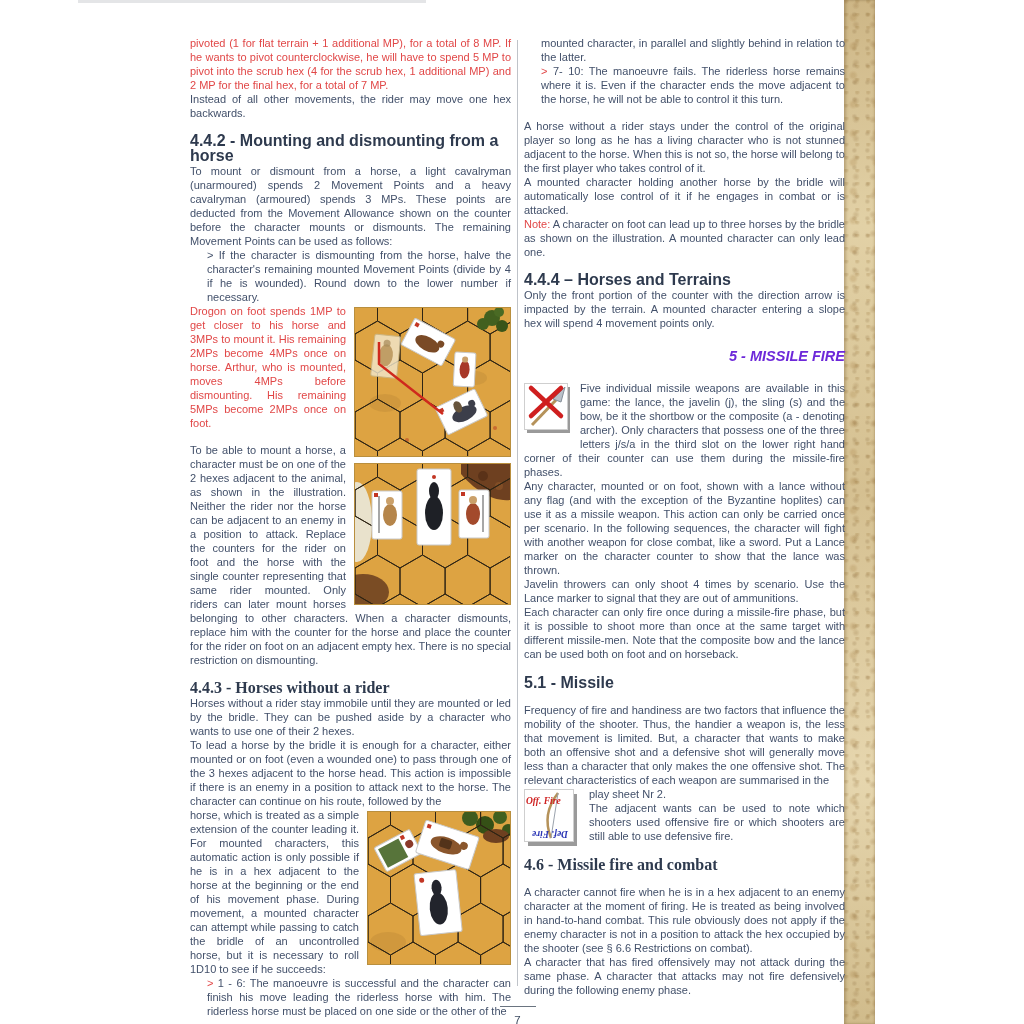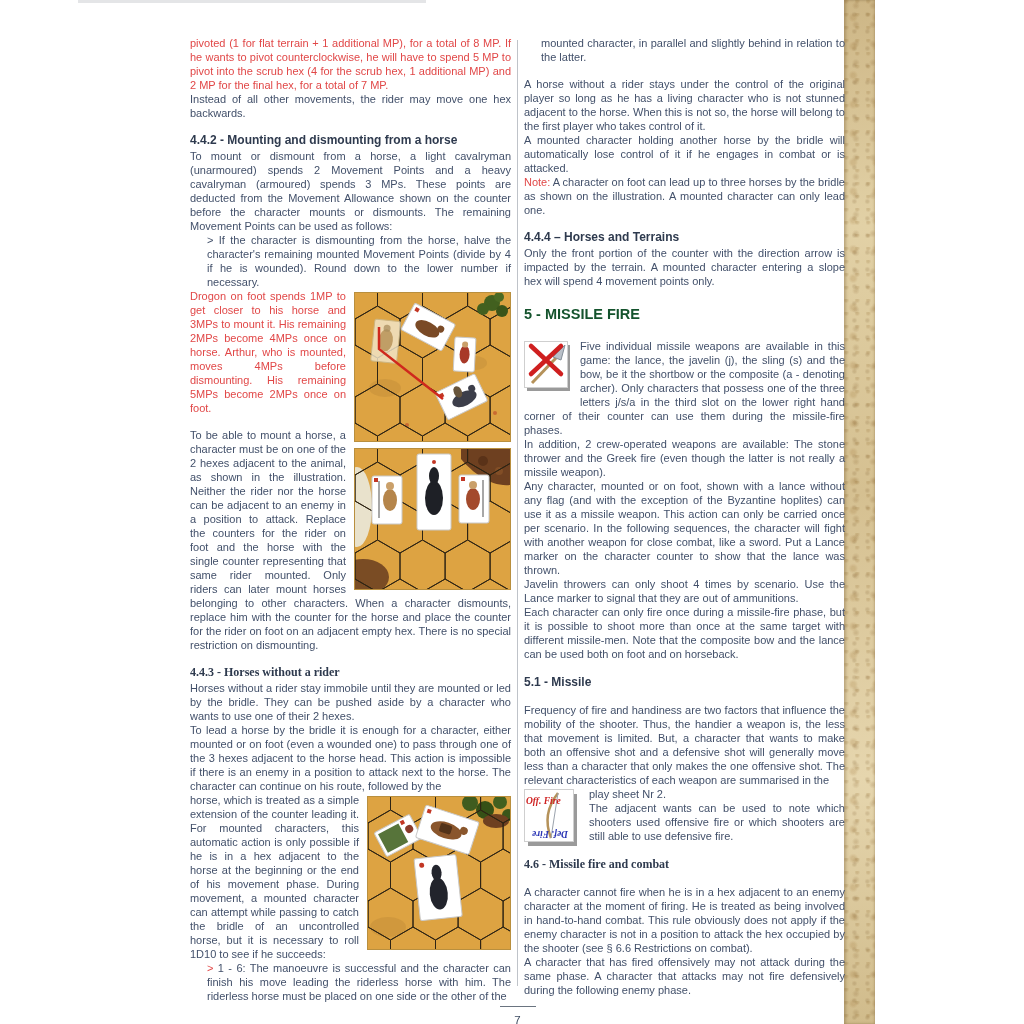--- a/index.html
+++ b/index.html
@@ -11,27 +11,27 @@
   }
   .scan-smudge{position:absolute;left:78px;top:0;width:348px;height:3px;background:#e4e5e7;}
   .col{position:absolute;top:36px;width:321px;font-size:11px;line-height:14px;text-align:justify;}
   .col-left{left:190px;}
   .col-right{left:524px;}
   .divider{position:absolute;left:517px;top:40px;width:1px;height:946px;background:#bfc3c9;}
   p{margin:0;}
   .gap{margin-top:13px;}
   .red{color:#e14747;}
   h3{
-    font-size:12px;line-height:15px;margin:13px 0 1px 0;
+    font-size:16px;line-height:15px;margin:13px 0 1px 0;
     color:#2e3a4e;font-weight:bold;text-align:left;
   }
   h3.sub5{margin:14px 0 13px 0;}
   h2.section5{
     font-size:14.5px;line-height:17px;margin:18px 0 16px 0;
-    color:#14532d;font-weight:bold;text-align:left;
+    color:#6d28d9;font-weight:bold;font-style:italic;text-align:right;
   }
   .bullet{margin-left:17px;}
   .cont{margin-left:17px;}
   .float-r{float:right;margin:3px 0 5px 8px;}
   .float-l{float:left;margin:2px 9px 3px 0;}
   .clear{clear:both;font-family:Liberation Serif, serif;}
   svg.hexmap{display:block;border:1px solid #b98f3e;}
   .hexmap + .hexmap{margin-top:6px;}
   .parchment{
     position:absolute;left:844px;top:0;width:31px;height:1024px;
@@ -348,20 +348,21 @@
       </g>
     </svg>
   </div>
 
   <p>horse, which is treated as a simple extension of the counter leading it. For mounted characters, this automatic action is only possible if he is in a hex adjacent to the horse at the beginning or the end of his movement phase. During movement, a mounted character can attempt while passing to catch the bridle of an uncontrolled horse, but it is necessary to roll 1D10 to see if he succeeds:</p>
   <p class="bullet"><span class="red">&gt;</span> <span>1 - 6: The manoeuvre is successful and the character can finish his move leading the riderless horse with him. The riderless horse must be placed on one side or the other of the</span></p>
 </div>
 
 <div class="col col-right">
   <p class="cont">mounted character, in parallel and slightly behind in relation to the latter.</p>
+  <p class="bullet"><span class="red">&gt;</span> <span>7- 10: The manoeuvre fails. The riderless horse remains where it is. Even if the character ends the move adjacent to the horse, he will not be able to control it this turn.</span></p>
 
   <p class="gap">A horse without a rider stays under the control of the original player so long as he has a living character who is not stunned adjacent to the horse. When this is not so, the horse will belong to the first player who takes control of it.</p>
   <p>A mounted character holding another horse by the bridle will automatically lose control of it if he engages in combat or is attacked.</p>
   <p><span class="red">Note:</span><span> A character on foot can lead up to three horses by the bridle as shown on the illustration. A mounted character can only lead one.</span></p>
 
   <h3>4.4.4 – Horses and Terrains</h3>
   <p>Only the front portion of the counter with the direction arrow is impacted by the terrain. A mounted character entering a slope hex will spend 4 movement points only.</p>
 
   <h2 class="section5">5 - MISSILE FIRE</h2>
 
@@ -369,21 +370,20 @@
     
     <svg width="47" height="51" viewBox="0 0 47 51">
       <rect x="3" y="4" width="43" height="46" fill="#9a9a9a"></rect>
       <rect x="0.5" y="0.5" width="43" height="46" fill="#ffffff" stroke="#cfcfcf"></rect>
       <line x1="8" y1="42" x2="32" y2="17" stroke="#b5925a" stroke-width="3"></line>
       <polygon points="29,16 41,4 37,19" fill="#b9c0c8" stroke="#848e98" stroke-width="1"></polygon>
       <path d="M7,5 L37,33 M37,5 L7,33" stroke="#cf1f1f" stroke-width="4.5" fill="none" stroke-linecap="round"></path>
     </svg>
   </div>
   <p>Five individual missile weapons are available in this game: the lance, the javelin (j), the sling (s) and the bow, be it the shortbow or the composite (a - denoting archer). Only characters that possess one of the three letters j/s/a in the third slot on the lower right hand corner of their counter can use them during the missile-fire phases.</p>
-  <p>In addition, 2 crew-operated weapons are available: The stone thrower and the Greek fire (even though the latter is not really a missile weapon).</p>
   <p>Any character, mounted or on foot, shown with a lance without any flag (and with the exception of the Byzantine hoplites) can use it as a missile weapon. This action can only be carried once per scenario. In the following sequences, the character will fight with another weapon for close combat, like a sword. Put a Lance marker on the character counter to show that the lance was thrown.</p>
   <p>Javelin throwers can only shoot 4 times by scenario. Use the Lance marker to signal that they are out of ammunitions.</p>
   <p>Each character can only fire once during a missile-fire phase, but it is possible to shoot more than once at the same target with different missile-men. Note that the composite bow and the lance can be used both on foot and on horseback.</p>
 
   <h3 class="sub5">5.1 - Missile</h3>
   <p>Frequency of fire and handiness are two factors that influence the mobility of the shooter. Thus, the handier a weapon is, the less that movement is limited. But, a character that wants to make both an offensive shot and a defensive shot will generally move less than a character that only makes the one offensive shot. The relevant characteristics of each weapon are summarised in the</p>
 
   <div class="float-l">
     
     <svg width="56" height="60" viewBox="0 0 56 60">

